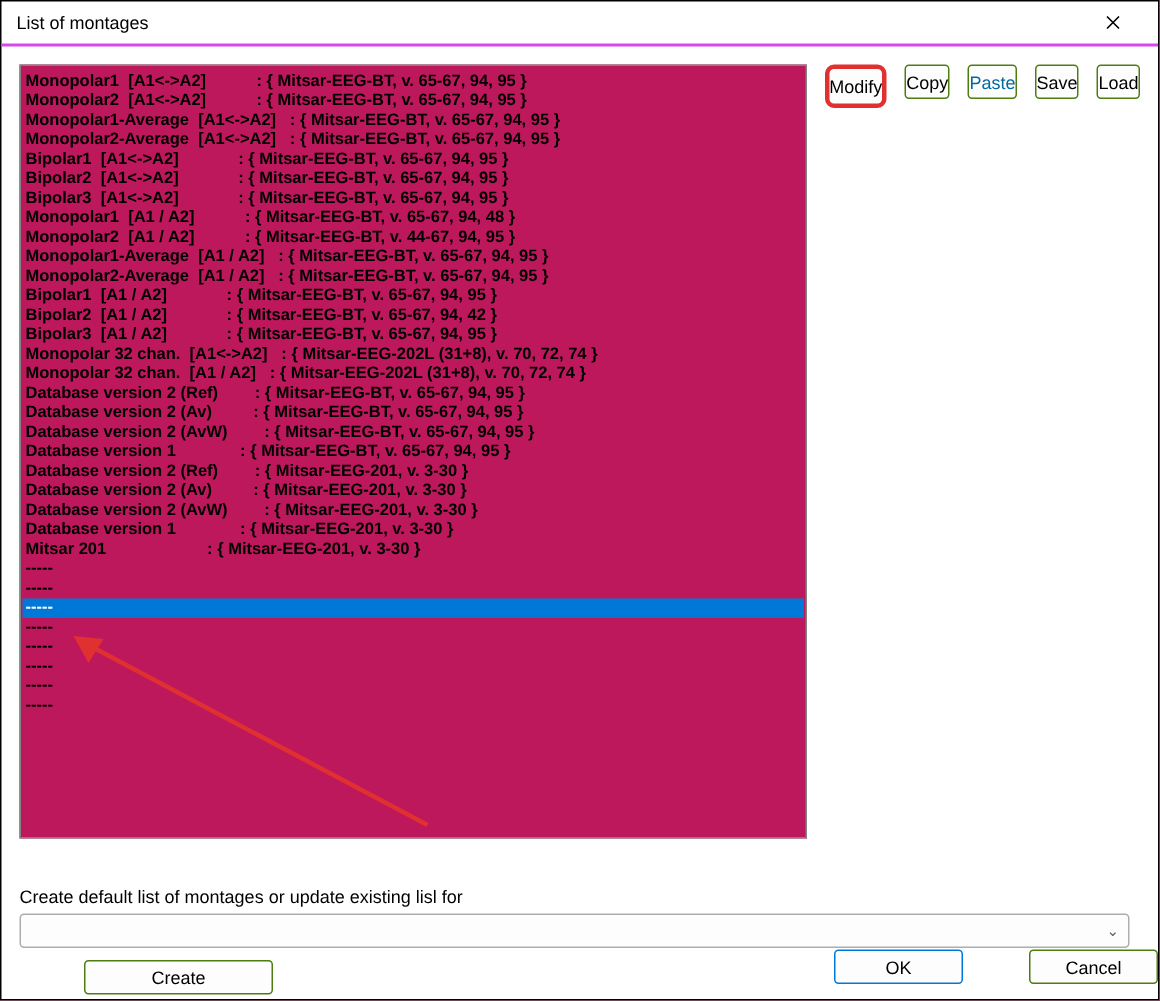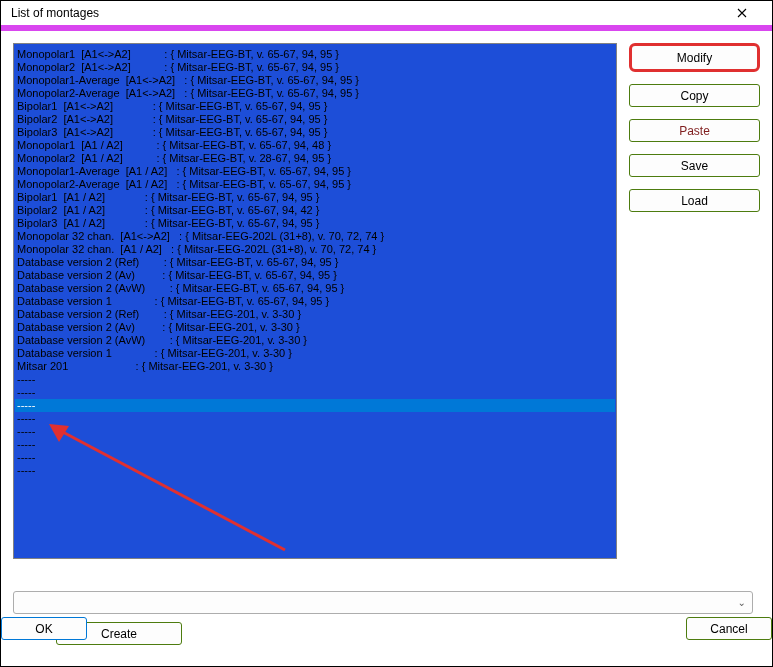--- a/index.html
+++ b/index.html
@@ -10,59 +10,60 @@
       width: 773px;
       height: 667px;
       border: 1px solid #000;
       position: relative;
     }
     .titlebar {
       height: 30px;
       display: flex;
       align-items: center;
       padding: 0 10px;
-      border-bottom: 6px solid #d946ef;
+      border-bottom: 2px solid #d946ef;
     }
     .titlebar-title { flex: 1; font-size: 12px; }
     .close-btn {
       width: 40px; height: 28px;
       display: flex; align-items: center; justify-content: center;
       cursor: pointer;
     }
     .content {
       position: absolute;
       top: 30px; left: 0; right: 0; bottom: 0;
       padding: 12px;
     }
     .main-row { display: flex; gap: 12px; }
     .listbox {
       width: 604px;
       height: 516px;
       border: 1px solid #828282;
-      background: #1d4ed8;
+      background: #be185d;
       overflow: hidden;
       font-family: Tahoma, sans-serif;
       font-size: 11px;
       line-height: 13px;
       position: relative;
+      font-weight: bold;
     }
     .listbox-inner { padding: 4px 1px 1px 1px; }
     .list-item { white-space: pre; cursor: default; padding-left: 2px; }
     .list-item.selected { background: #0078d7; color: #fff; }
-    .side-buttons { display: flex; flex-direction: column; gap: 12px; flex: 1; }
+    .side-buttons { display: flex; flex-direction: row; gap: 12px; flex: 1; }
     .btn {
       height: 23px;
       border: 1px solid #4d7c0f;
       background: #fdfdfd;
       border-radius: 3px;
       font-size: 12px;
       cursor: pointer;
       display: flex; align-items: center; justify-content: center;
     }
-    .btn.disabled { color: #7f1d1d; cursor: default; }
+    .btn.disabled { color: #0369a1; cursor: default; }
     .btn.modify-highlight {
       border: 3px solid #e03030;
       border-radius: 6px;
       height: 29px;
     }
     .bottom-section {
       position: absolute;
       left: 12px; right: 12px;
       top: 560px;
     }
@@ -75,22 +76,22 @@
       display: flex; align-items: center;
       padding: 0 6px;
       margin-bottom: 8px;
     }
     .combo-text { flex: 1; }
     .combo-chevron { color: #5c5c5c; font-size: 10px; }
     .bottom-btns { display: flex; gap: 22px; padding-left: 43px; }
     .bottom-btns .btn { width: 126px; }
     .dialog-btns {
       position: absolute;
-      bottom: 26px; left: 0; right: 0;
-      display: flex; justify-content: space-between; gap: 44px;
+      bottom: 10px; left: 0; right: 0;
+      display: flex; justify-content: flex-end; gap: 44px;
     }
     .dialog-btns .btn { width: 86px; }
     .btn.ok { border-color: #0078d7; }
     
     .arrow-svg {
       position: absolute;
       left: 44px; top: 389px;
       pointer-events: none;
     }
   </style>
@@ -111,21 +112,21 @@
     <div class="listbox">
       <div class="listbox-inner" id="listbox-inner">
           <div class="list-item">Monopolar1  [A1&lt;-&gt;A2]           : { Mitsar-EEG-BT, v. 65-67, 94, 95 }</div>
           <div class="list-item">Monopolar2  [A1&lt;-&gt;A2]           : { Mitsar-EEG-BT, v. 65-67, 94, 95 }</div>
           <div class="list-item">Monopolar1-Average  [A1&lt;-&gt;A2]   : { Mitsar-EEG-BT, v. 65-67, 94, 95 }</div>
           <div class="list-item">Monopolar2-Average  [A1&lt;-&gt;A2]   : { Mitsar-EEG-BT, v. 65-67, 94, 95 }</div>
           <div class="list-item">Bipolar1  [A1&lt;-&gt;A2]             : { Mitsar-EEG-BT, v. 65-67, 94, 95 }</div>
           <div class="list-item">Bipolar2  [A1&lt;-&gt;A2]             : { Mitsar-EEG-BT, v. 65-67, 94, 95 }</div>
           <div class="list-item">Bipolar3  [A1&lt;-&gt;A2]             : { Mitsar-EEG-BT, v. 65-67, 94, 95 }</div>
           <div class="list-item">Monopolar1  [A1 / A2]           : { Mitsar-EEG-BT, v. 65-67, 94, 48 }</div>
-          <div class="list-item">Monopolar2  [A1 / A2]           : { Mitsar-EEG-BT, v. 28-67, 94, 95 }</div>
+          <div class="list-item">Monopolar2  [A1 / A2]           : { Mitsar-EEG-BT, v. 44-67, 94, 95 }</div>
           <div class="list-item">Monopolar1-Average  [A1 / A2]   : { Mitsar-EEG-BT, v. 65-67, 94, 95 }</div>
           <div class="list-item">Monopolar2-Average  [A1 / A2]   : { Mitsar-EEG-BT, v. 65-67, 94, 95 }</div>
           <div class="list-item">Bipolar1  [A1 / A2]             : { Mitsar-EEG-BT, v. 65-67, 94, 95 }</div>
           <div class="list-item">Bipolar2  [A1 / A2]             : { Mitsar-EEG-BT, v. 65-67, 94, 42 }</div>
           <div class="list-item">Bipolar3  [A1 / A2]             : { Mitsar-EEG-BT, v. 65-67, 94, 95 }</div>
           <div class="list-item">Monopolar 32 chan.  [A1&lt;-&gt;A2]   : { Mitsar-EEG-202L (31+8), v. 70, 72, 74 }</div>
           <div class="list-item">Monopolar 32 chan.  [A1 / A2]   : { Mitsar-EEG-202L (31+8), v. 70, 72, 74 }</div>
           <div class="list-item">Database version 2 (Ref)        : { Mitsar-EEG-BT, v. 65-67, 94, 95 }</div>
           <div class="list-item">Database version 2 (Av)         : { Mitsar-EEG-BT, v. 65-67, 94, 95 }</div>
           <div class="list-item">Database version 2 (AvW)        : { Mitsar-EEG-BT, v. 65-67, 94, 95 }</div>
@@ -158,20 +159,21 @@
     <defs>
       <marker id="ah" markerWidth="12" markerHeight="12" refX="2" refY="5" orient="auto">
         <path d="M0,0 L10,5 L0,10 Z" fill="#e03030"></path>
       </marker>
     </defs>
     <line x1="240" y1="130" x2="14" y2="10" stroke="#e03030" stroke-width="3"></line>
     <path d="M4,4 L24,6 L14,22 Z" fill="#e03030"></path>
   </svg>
 
   <div class="bottom-section">
+    <div class="bottom-label">Create default list of montages or update existing lisl for</div>
     <div class="combo">
       <span class="combo-text"></span>
       <span class="combo-chevron">⌄</span>
     </div>
     <div class="bottom-btns">
       <div class="btn">Create</div>
     </div>
   </div>
 
   <div class="dialog-btns">

